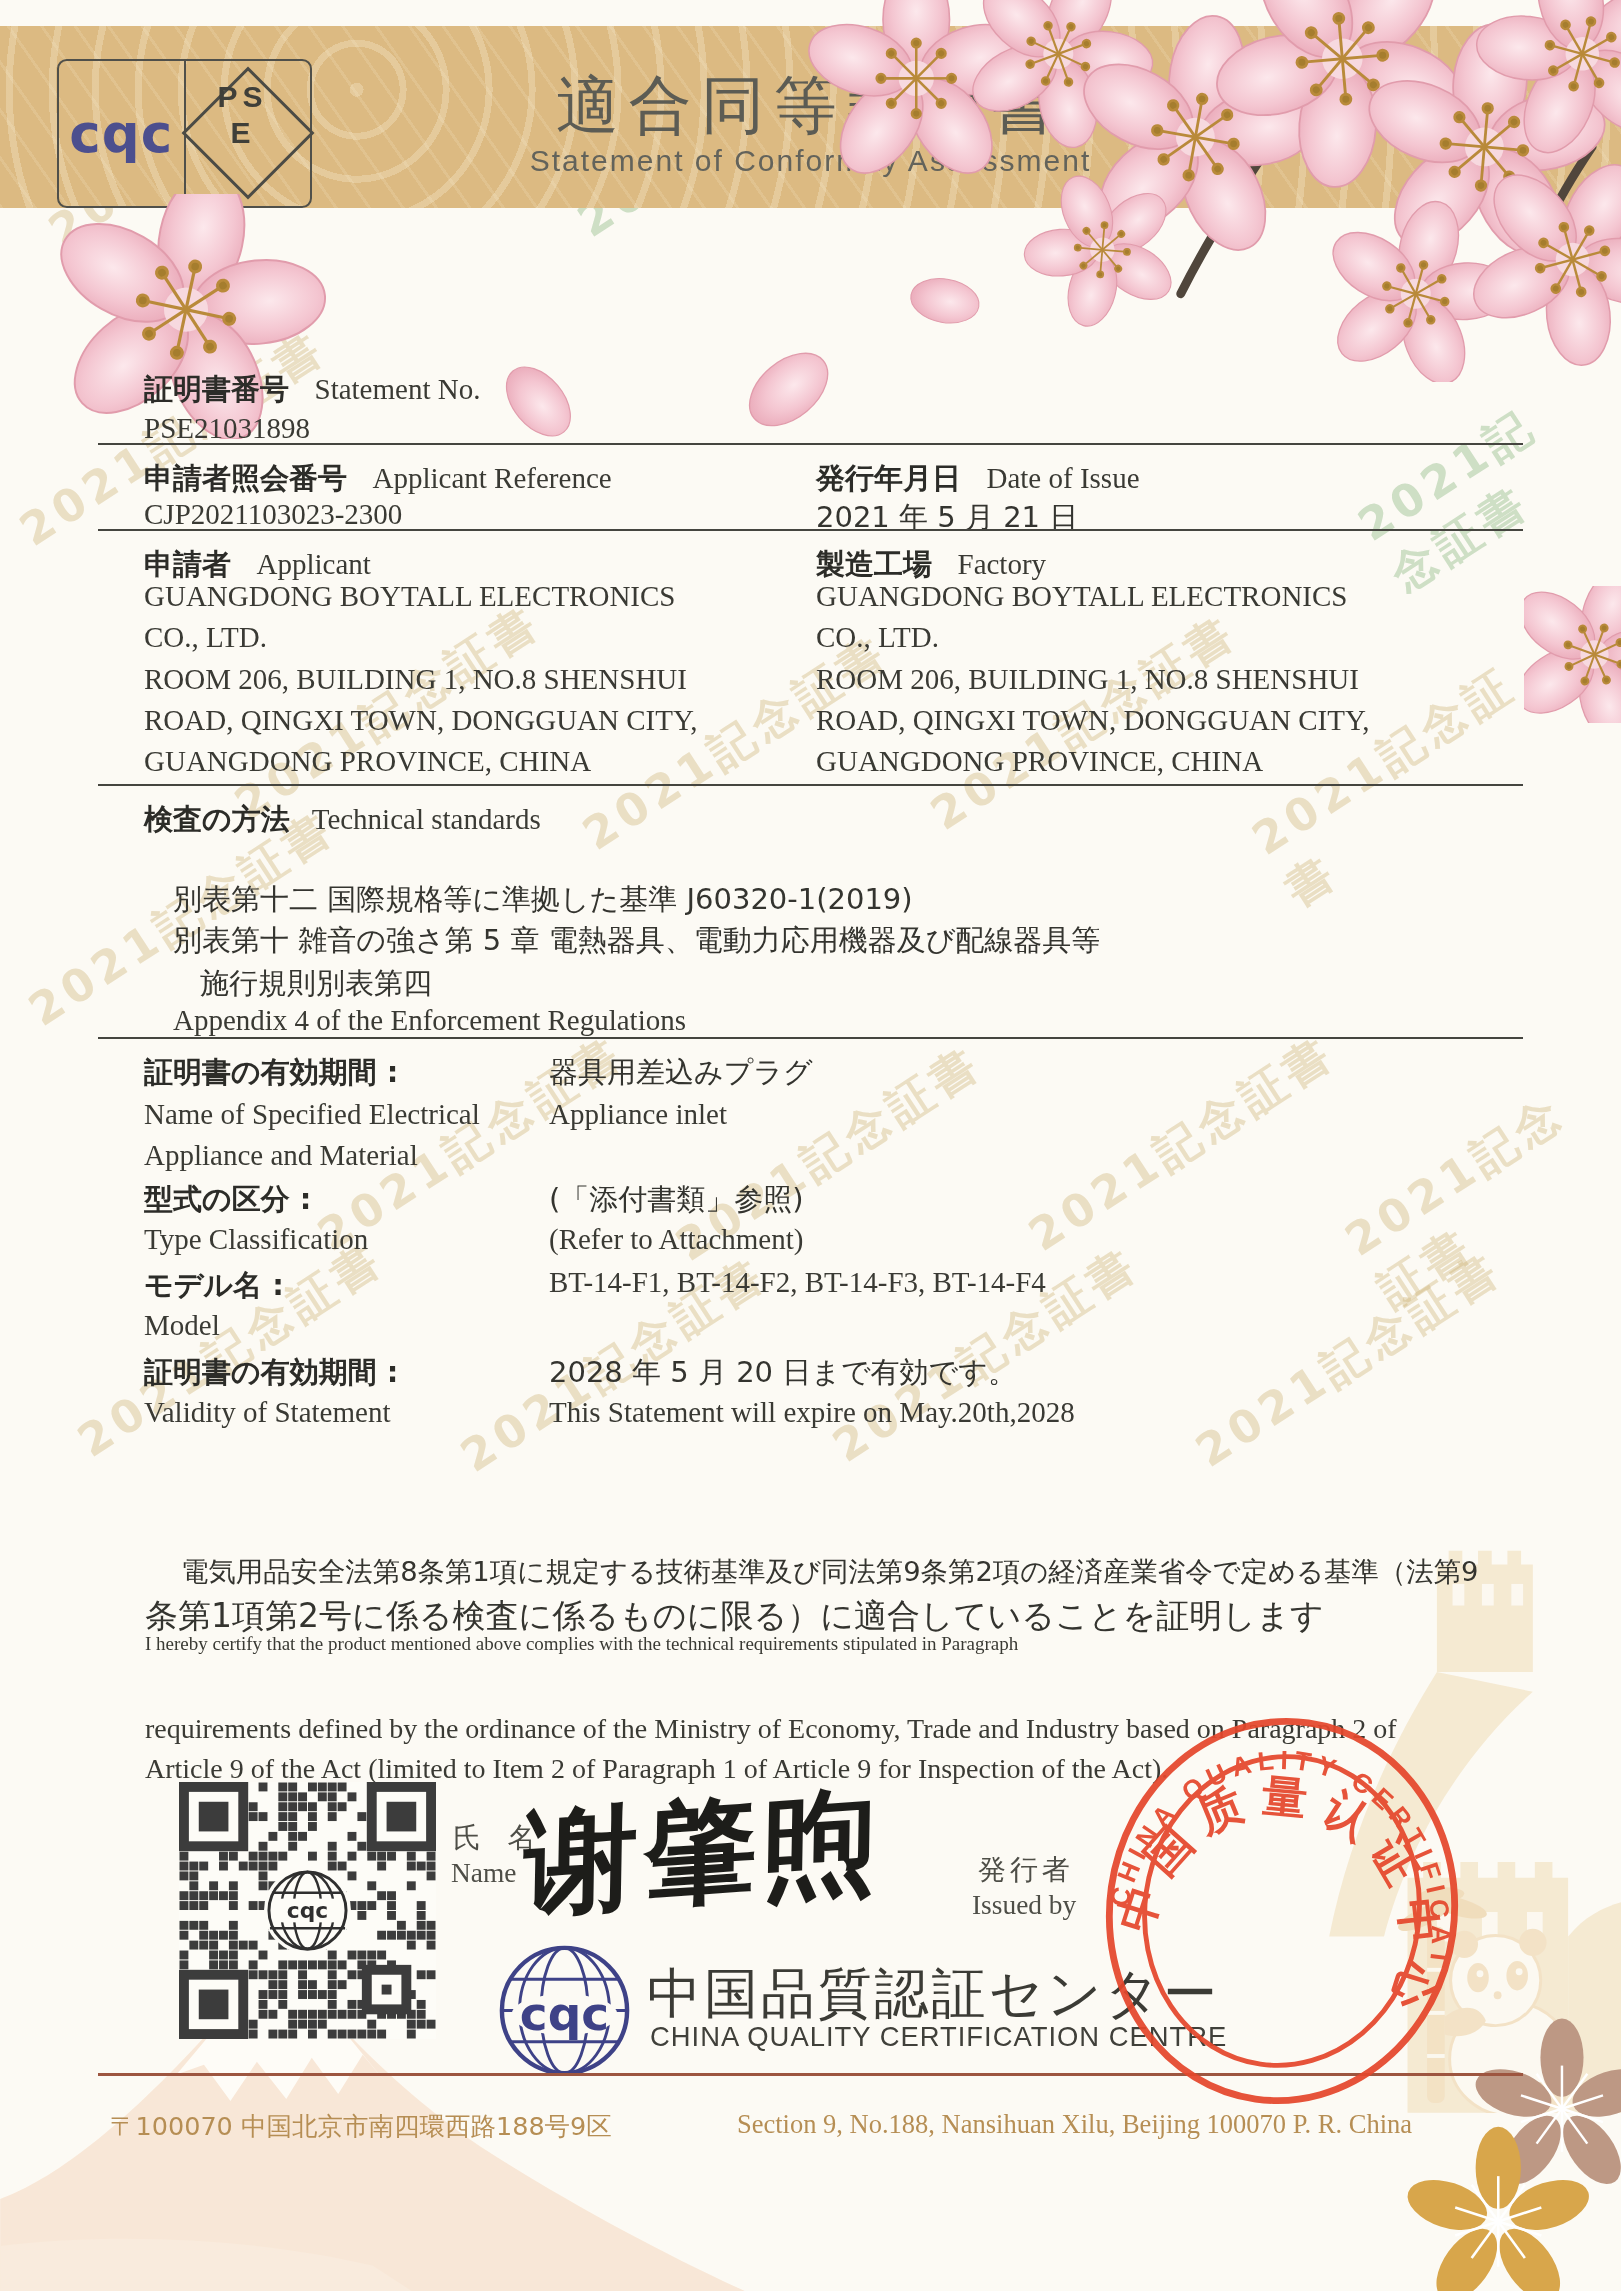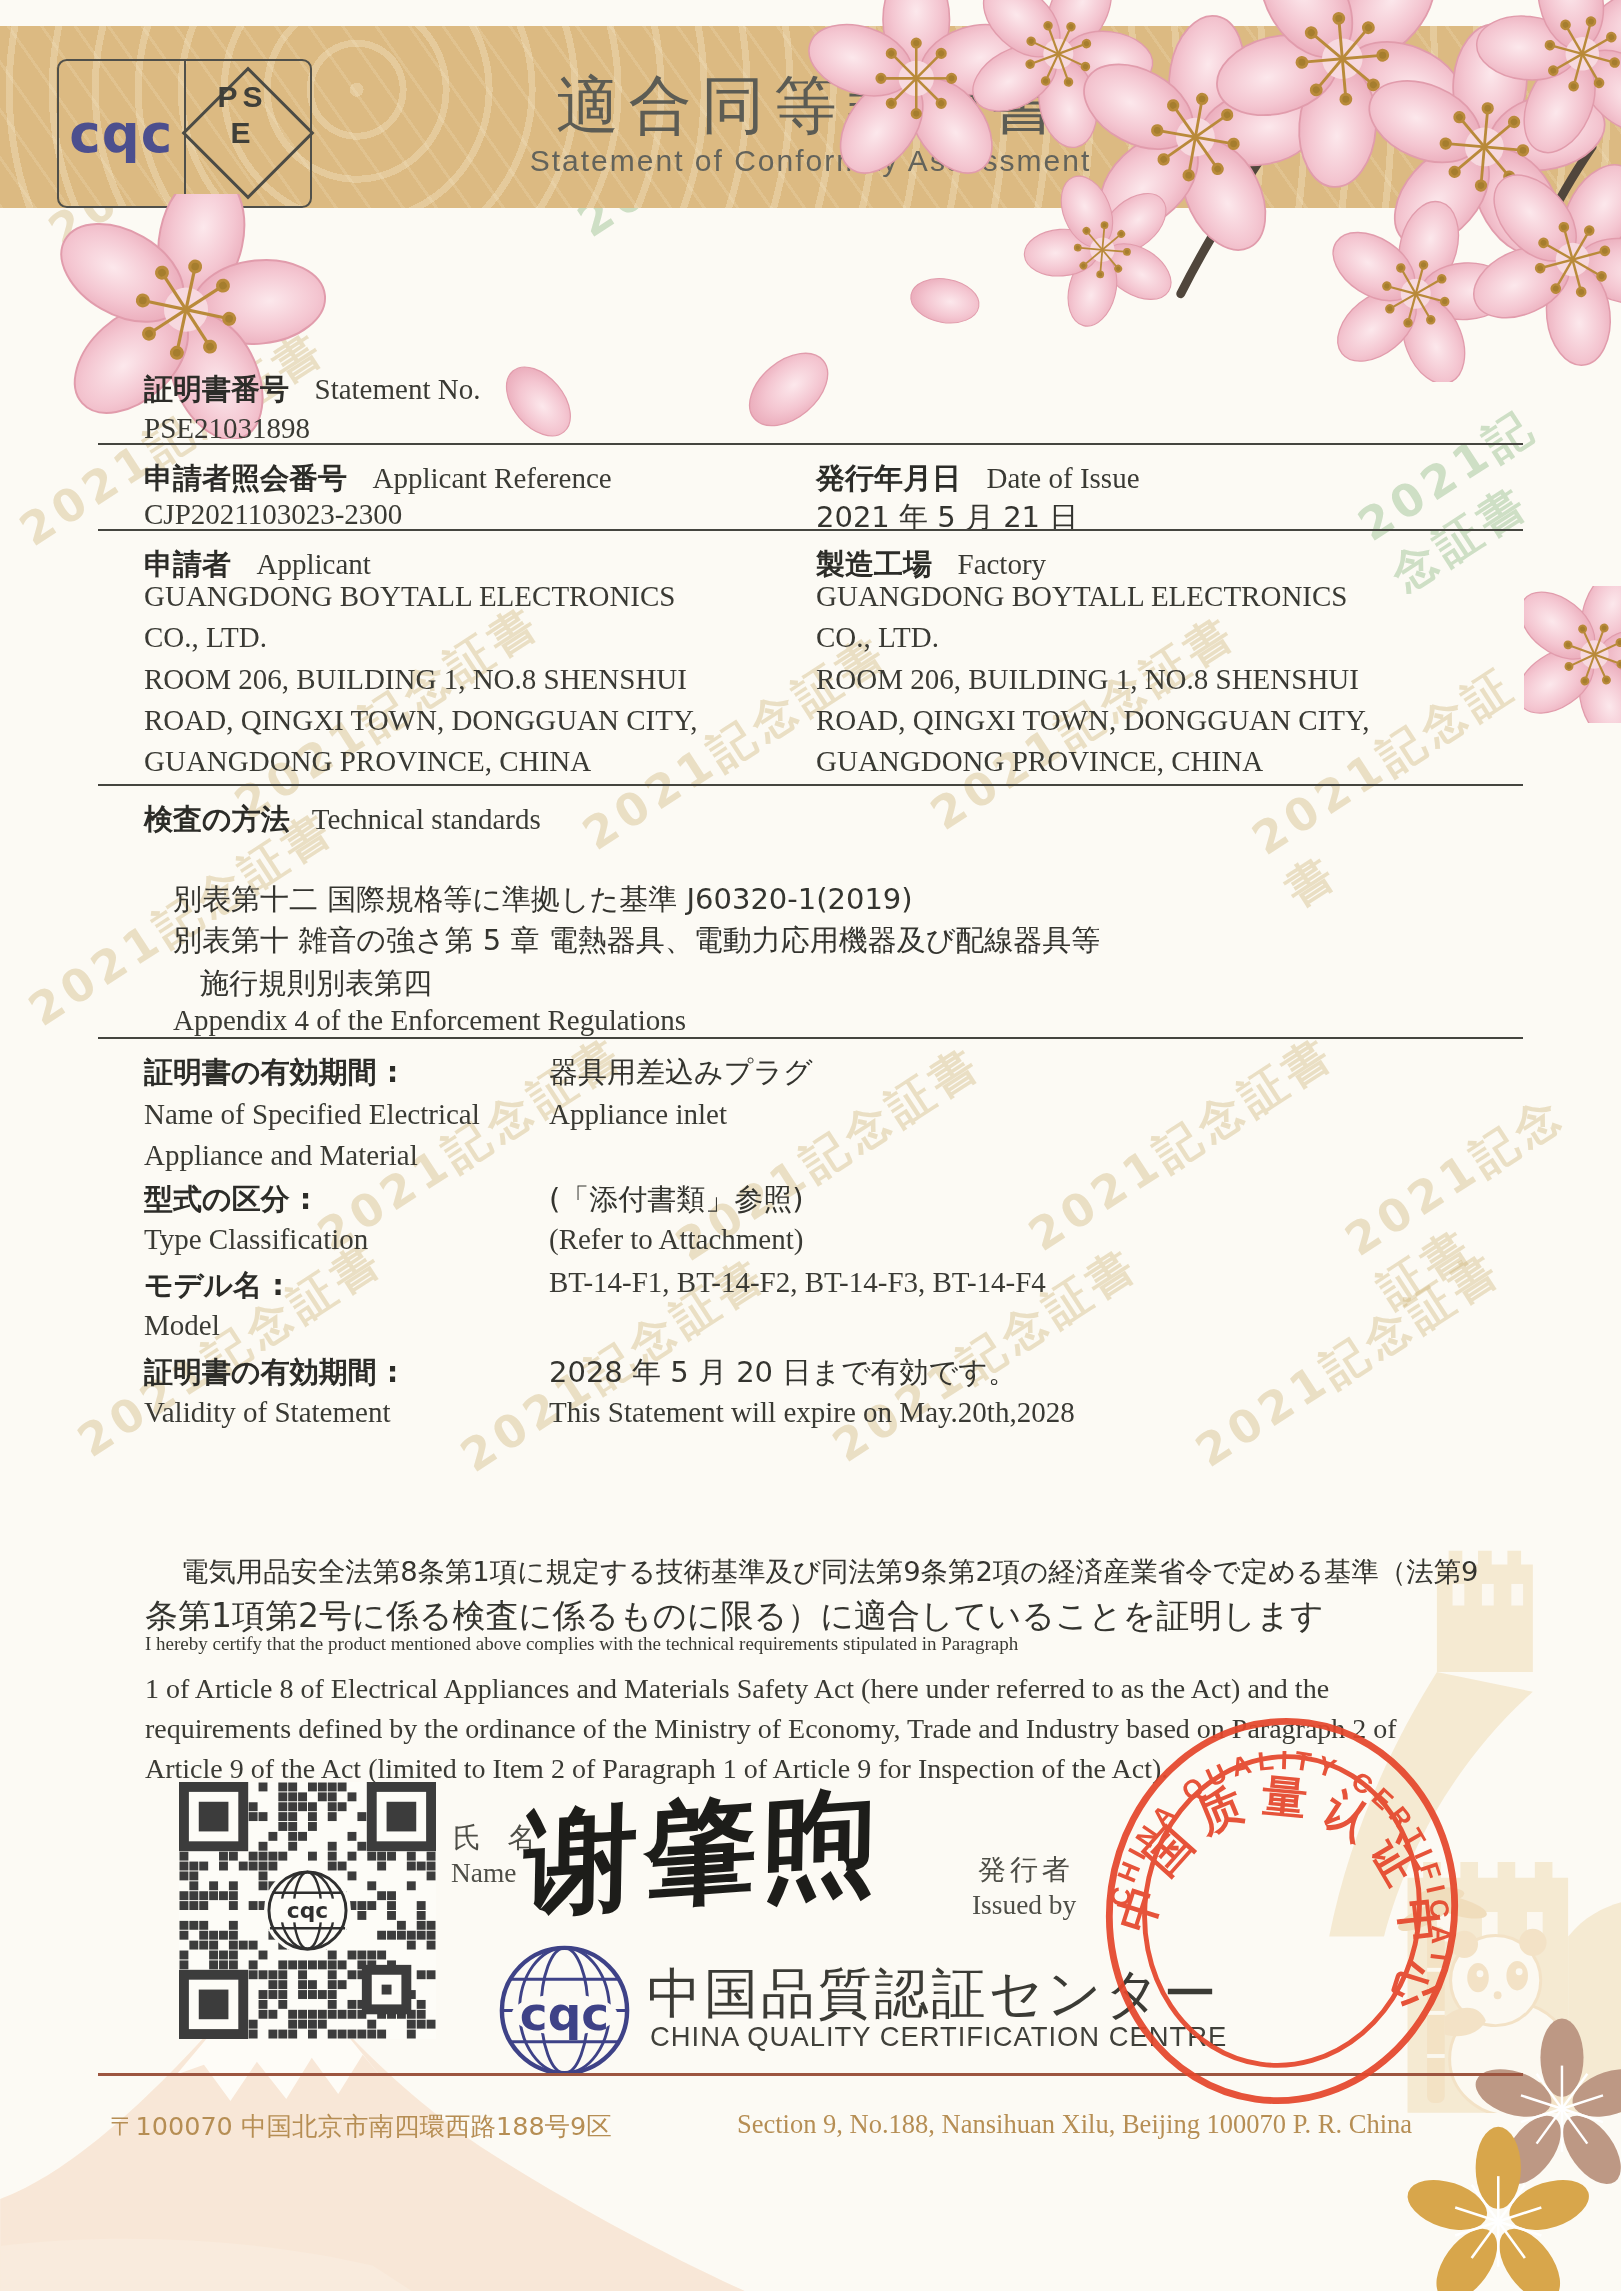--- a/index.html
+++ b/index.html
@@ -315,21 +315,20 @@
   <div class="abs content en" style="left:144px;top:1309px">Model</div>
 
   <div class="abs content jp" style="left:144px;top:1353px">証明書の有効期間 :</div>
   <div class="abs content jpv" style="left:549px;top:1353px">2028 年 5 月 20 日まで有効です。</div>
   <div class="abs content en" style="left:144px;top:1396px">Validity of Statement</div>
   <div class="abs content en" style="left:549px;top:1396px">This Statement will expire on May.20th,2028</div>
 
   <div class="abs content jpv" style="left:181px;top:1554px;font-size:27.4px">電気用品安全法第8条第1項に規定する技術基準及び同法第9条第2項の経済産業省令で定める基準（法第9</div>
   <div class="abs content jpv" style="left:145px;top:1594px;font-size:33px">条第1項第2号に係る検査に係るものに限る）に適合していることを証明します</div>
   <div class="abs content en" style="left:145px;top:1633px;font-size:19px">I hereby certify that the product mentioned above complies with the technical requirements stipulated in Paragraph</div>
-  <div class="abs content en" style="left:145px;top:1673px;font-size:28px">1 of Article 8 of Electrical Appliances and Materials Safety Act (here under referred to as the Act) and the</div>
   <div class="abs content en" style="left:145px;top:1713px;font-size:28px">requirements defined by the ordinance of the Ministry of Economy, Trade and Industry based on Paragraph 2 of</div>
   <div class="abs content en" style="left:145px;top:1753px;font-size:28px">Article 9 of the Act (limited to Item 2 of Paragraph 1 of Article 9 for Inspection of the Act).</div>
 
   <svg class="abs content" style="left:179px;top:1782px" width="257" height="257" viewBox="0 0 260 260">
     <rect width="260" height="260" fill="#fdfcf7"></rect>
     <g id="qr-noise" fill="#3c3c3c">
         <rect x="10.5" y="0.5" width="9" height="9"></rect>
         <rect x="80.5" y="0.5" width="9" height="9"></rect>
         <rect x="100.5" y="0.5" width="9" height="9"></rect>
         <rect x="110.5" y="0.5" width="9" height="9"></rect>

